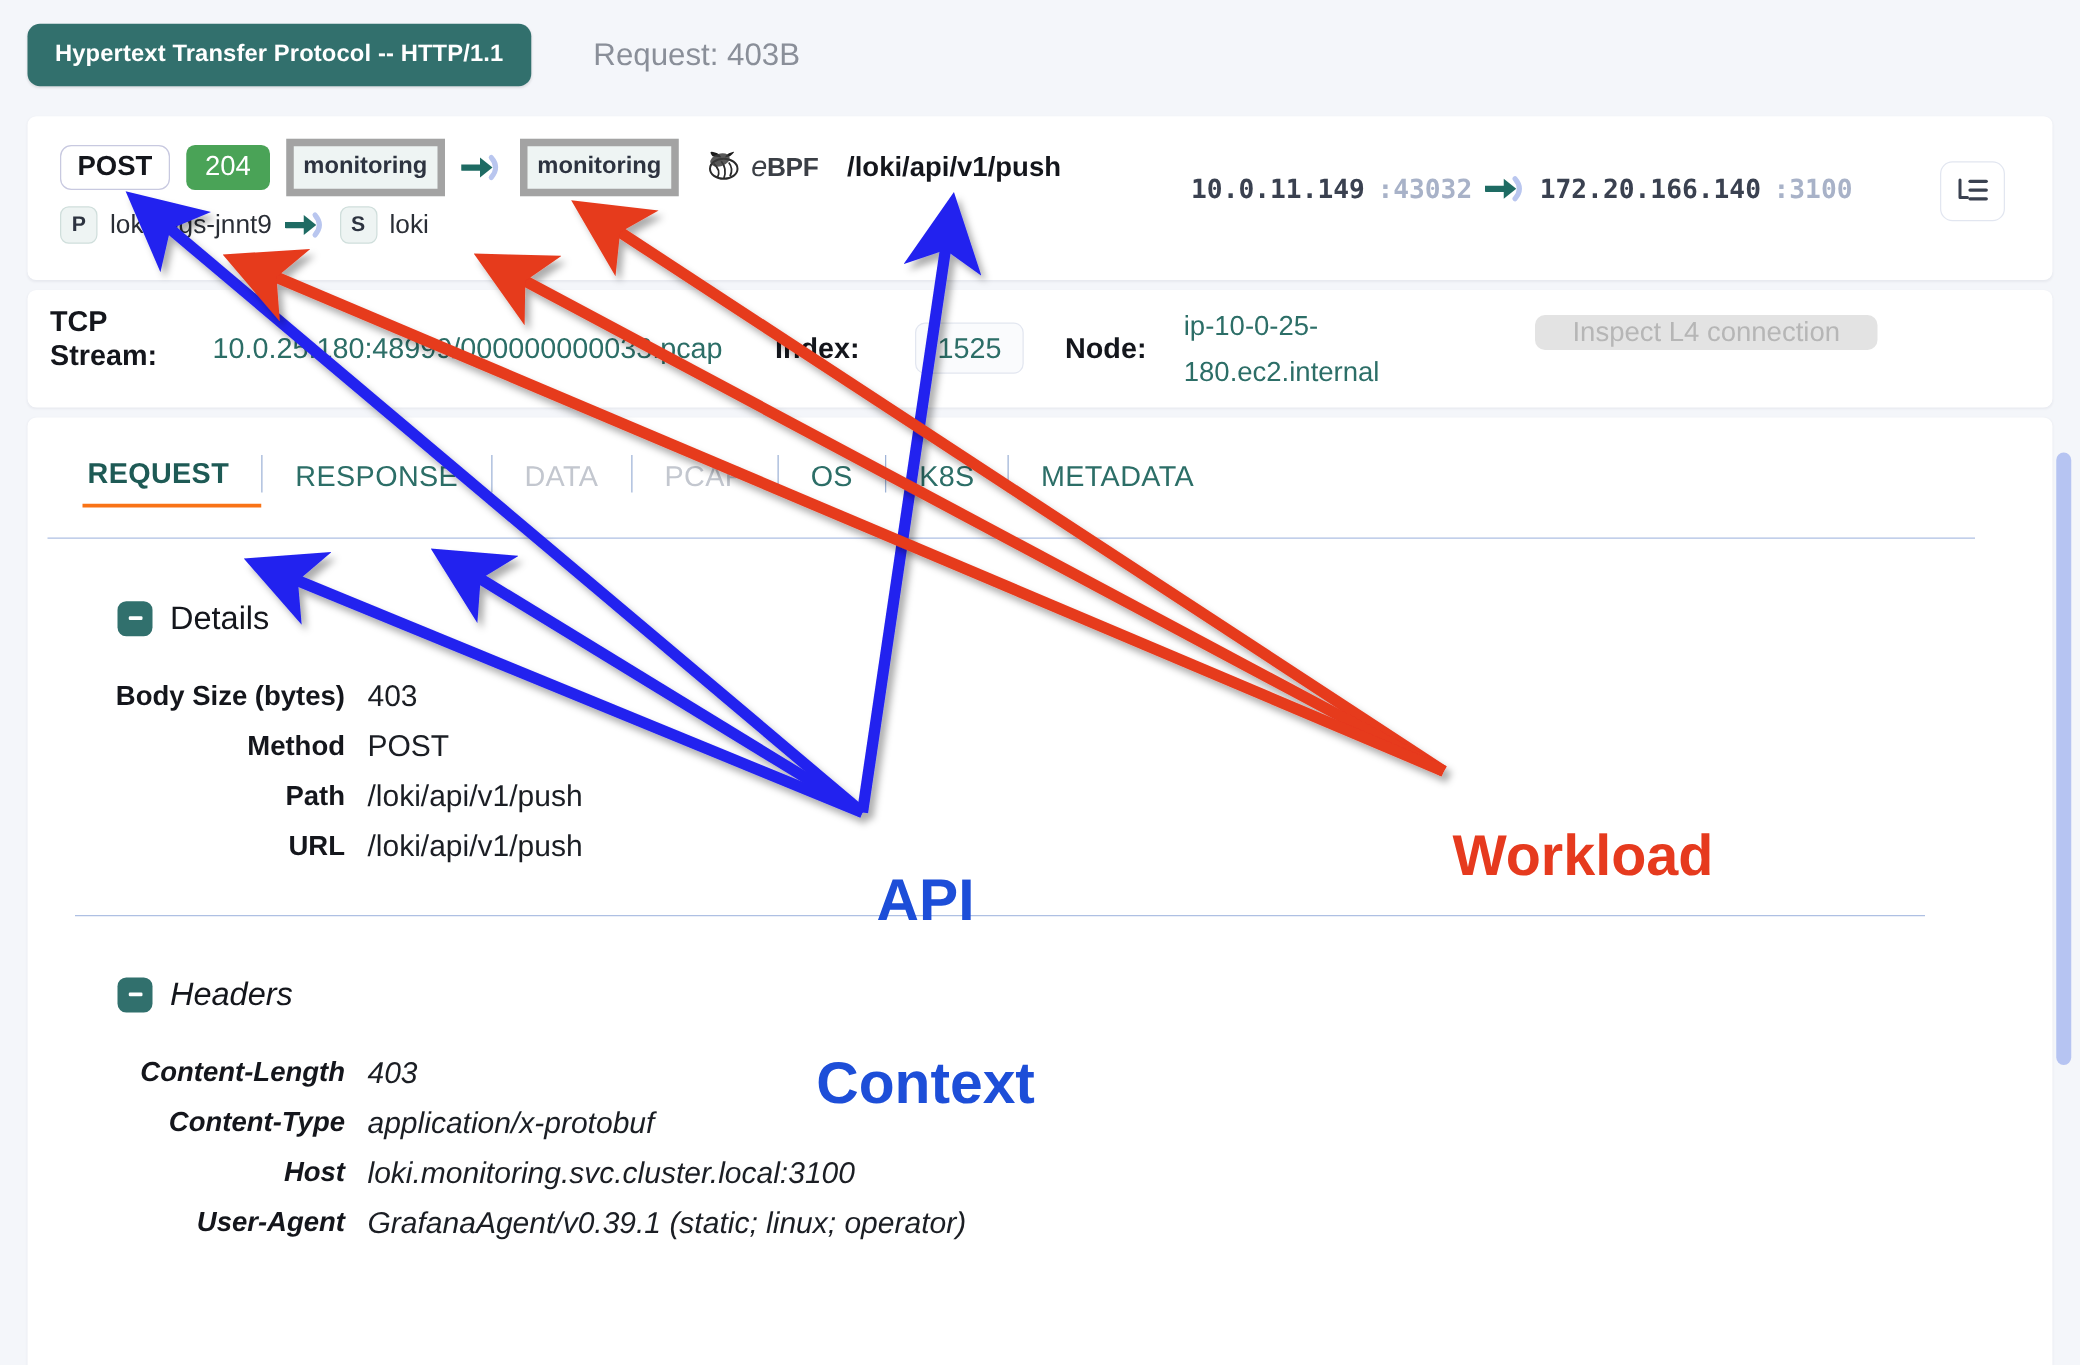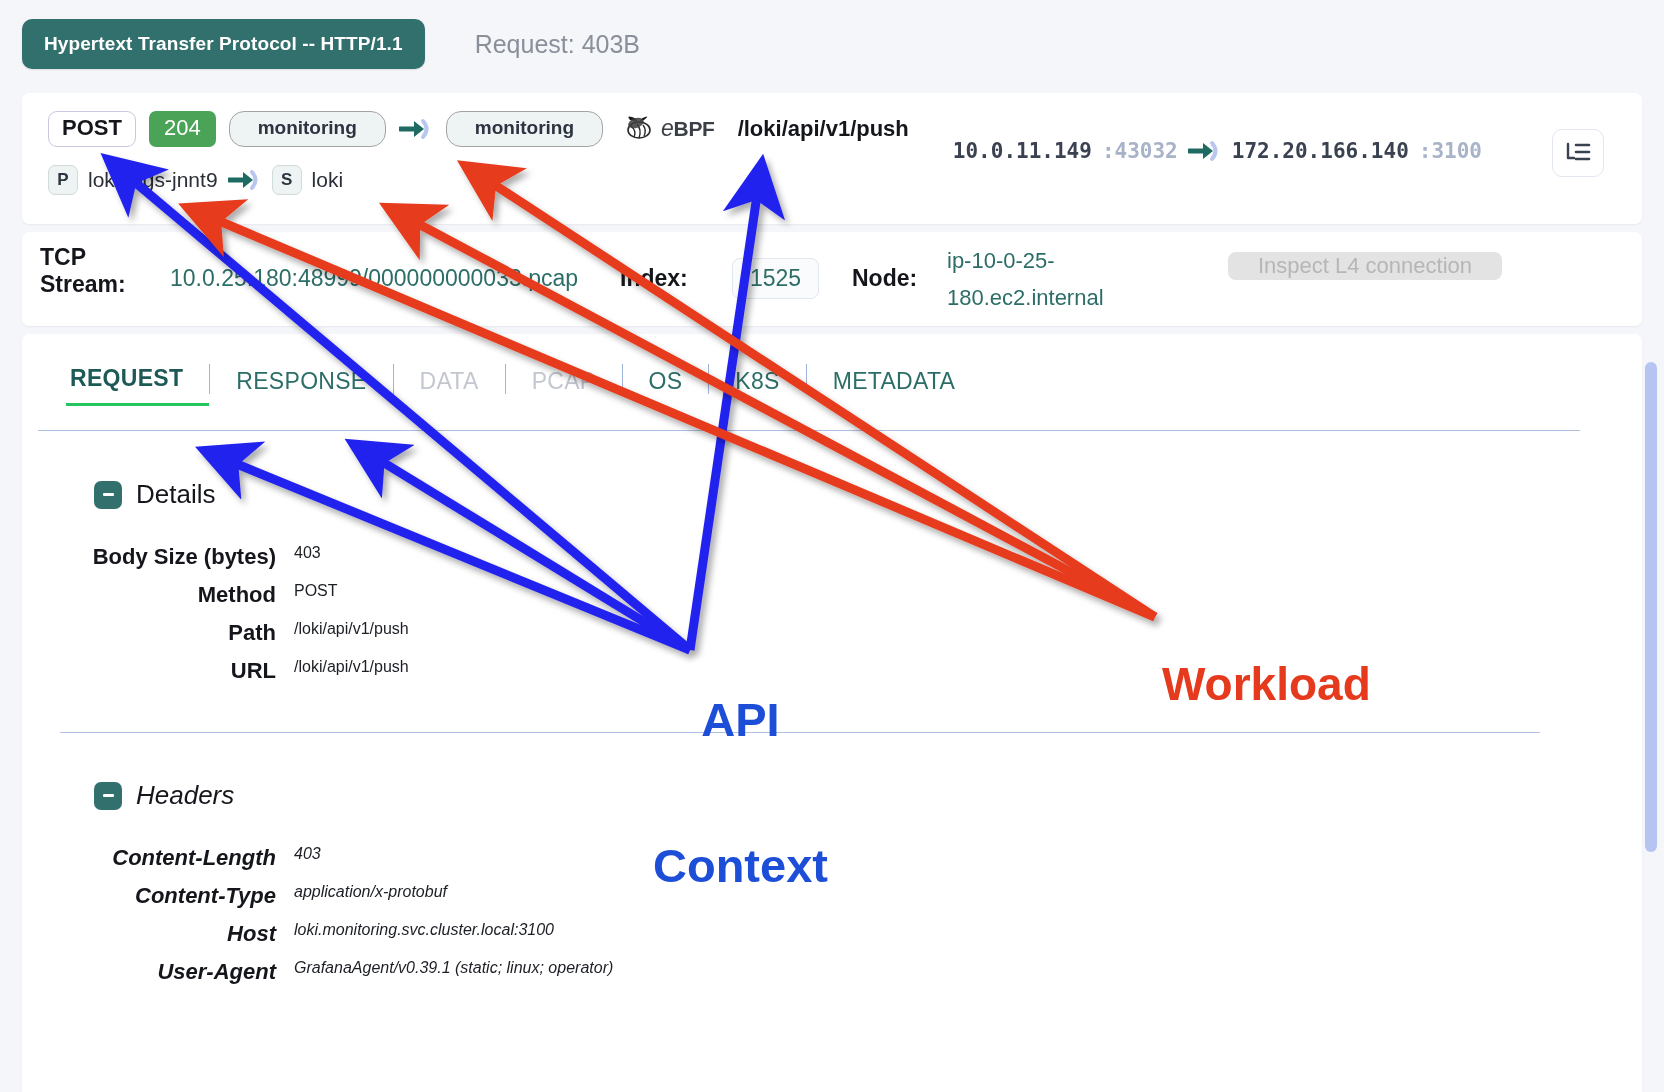--- a/index.html
+++ b/index.html
@@ -74,26 +74,26 @@
     background: #4aa357;
     color: #fff;
     font-weight: normal;
     font-size: 22px;
     border-radius: 7px;
     padding: 5px 15px 6px;
     line-height: 1.1;
   }
   .badge-ns {
     background: #eef4f3;
-    border: 1px solid #a3a3a3;
-    border-radius: 15px;
+    border: 6px solid #a3a3a3;
+    border-radius: 0;
     color: #2d3340;
     font-weight: bold;
     font-size: 19px;
-    padding: 6px 28px 7px;
+    padding: 6px 8px 7px;
     line-height: 1.1;
   }
   .arrow-ico { display: inline-flex; align-items: center; }
   .path-text {
     font-size: 22px;
     font-weight: bold;
     color: #14161c;
     margin-left: 8px;
     white-space: nowrap;
   }
@@ -196,21 +196,21 @@
     color: #2c6e67;
     padding: 0 26px 11px;
     cursor: pointer;
     white-space: nowrap;
     letter-spacing: .3px;
   }
   .tab:first-child { padding-left: 4px; }
   .tab.active {
     font-weight: bold;
     color: #1e5a55;
-    border-bottom: 3px solid #22c55e;
+    border-bottom: 3px solid #f97316;
   }
   .tab.disabled { color: #c3c7cf; cursor: default; }
   .tab-sep {
     width: 1px; height: 30px;
     background: #9fb4d8;
     margin-bottom: 12px;
   }
   .tabs-rule {
     position: absolute; left: 16px; top: 96px;
     width: 1542px; height: 1px; background: #aec0e3;
@@ -236,21 +236,21 @@
   .kv-table { margin-top: 28px; border-collapse: collapse; }
   .kv-table td { padding: 6px 0; vertical-align: top; }
   .kv-key {
     text-align: right;
     width: 240px;
     padding-right: 18px !important;
     font-size: 22px; font-weight: bold; color: #14161c;
     white-space: nowrap;
   }
   .kv-val {
-    font-size: 16px; color: #1b1e24; white-space: nowrap;
+    font-size: 24px; color: #1b1e24; white-space: nowrap;
   }
   .sec-rule {
     position: absolute; left: 38px; width: 1480px; height: 1px;
     background: #aec0e3;
   }
 
   
   .scrollbar-track {
     position: absolute; right: 6px; top: 336px;
     width: 14px; height: 756px;

